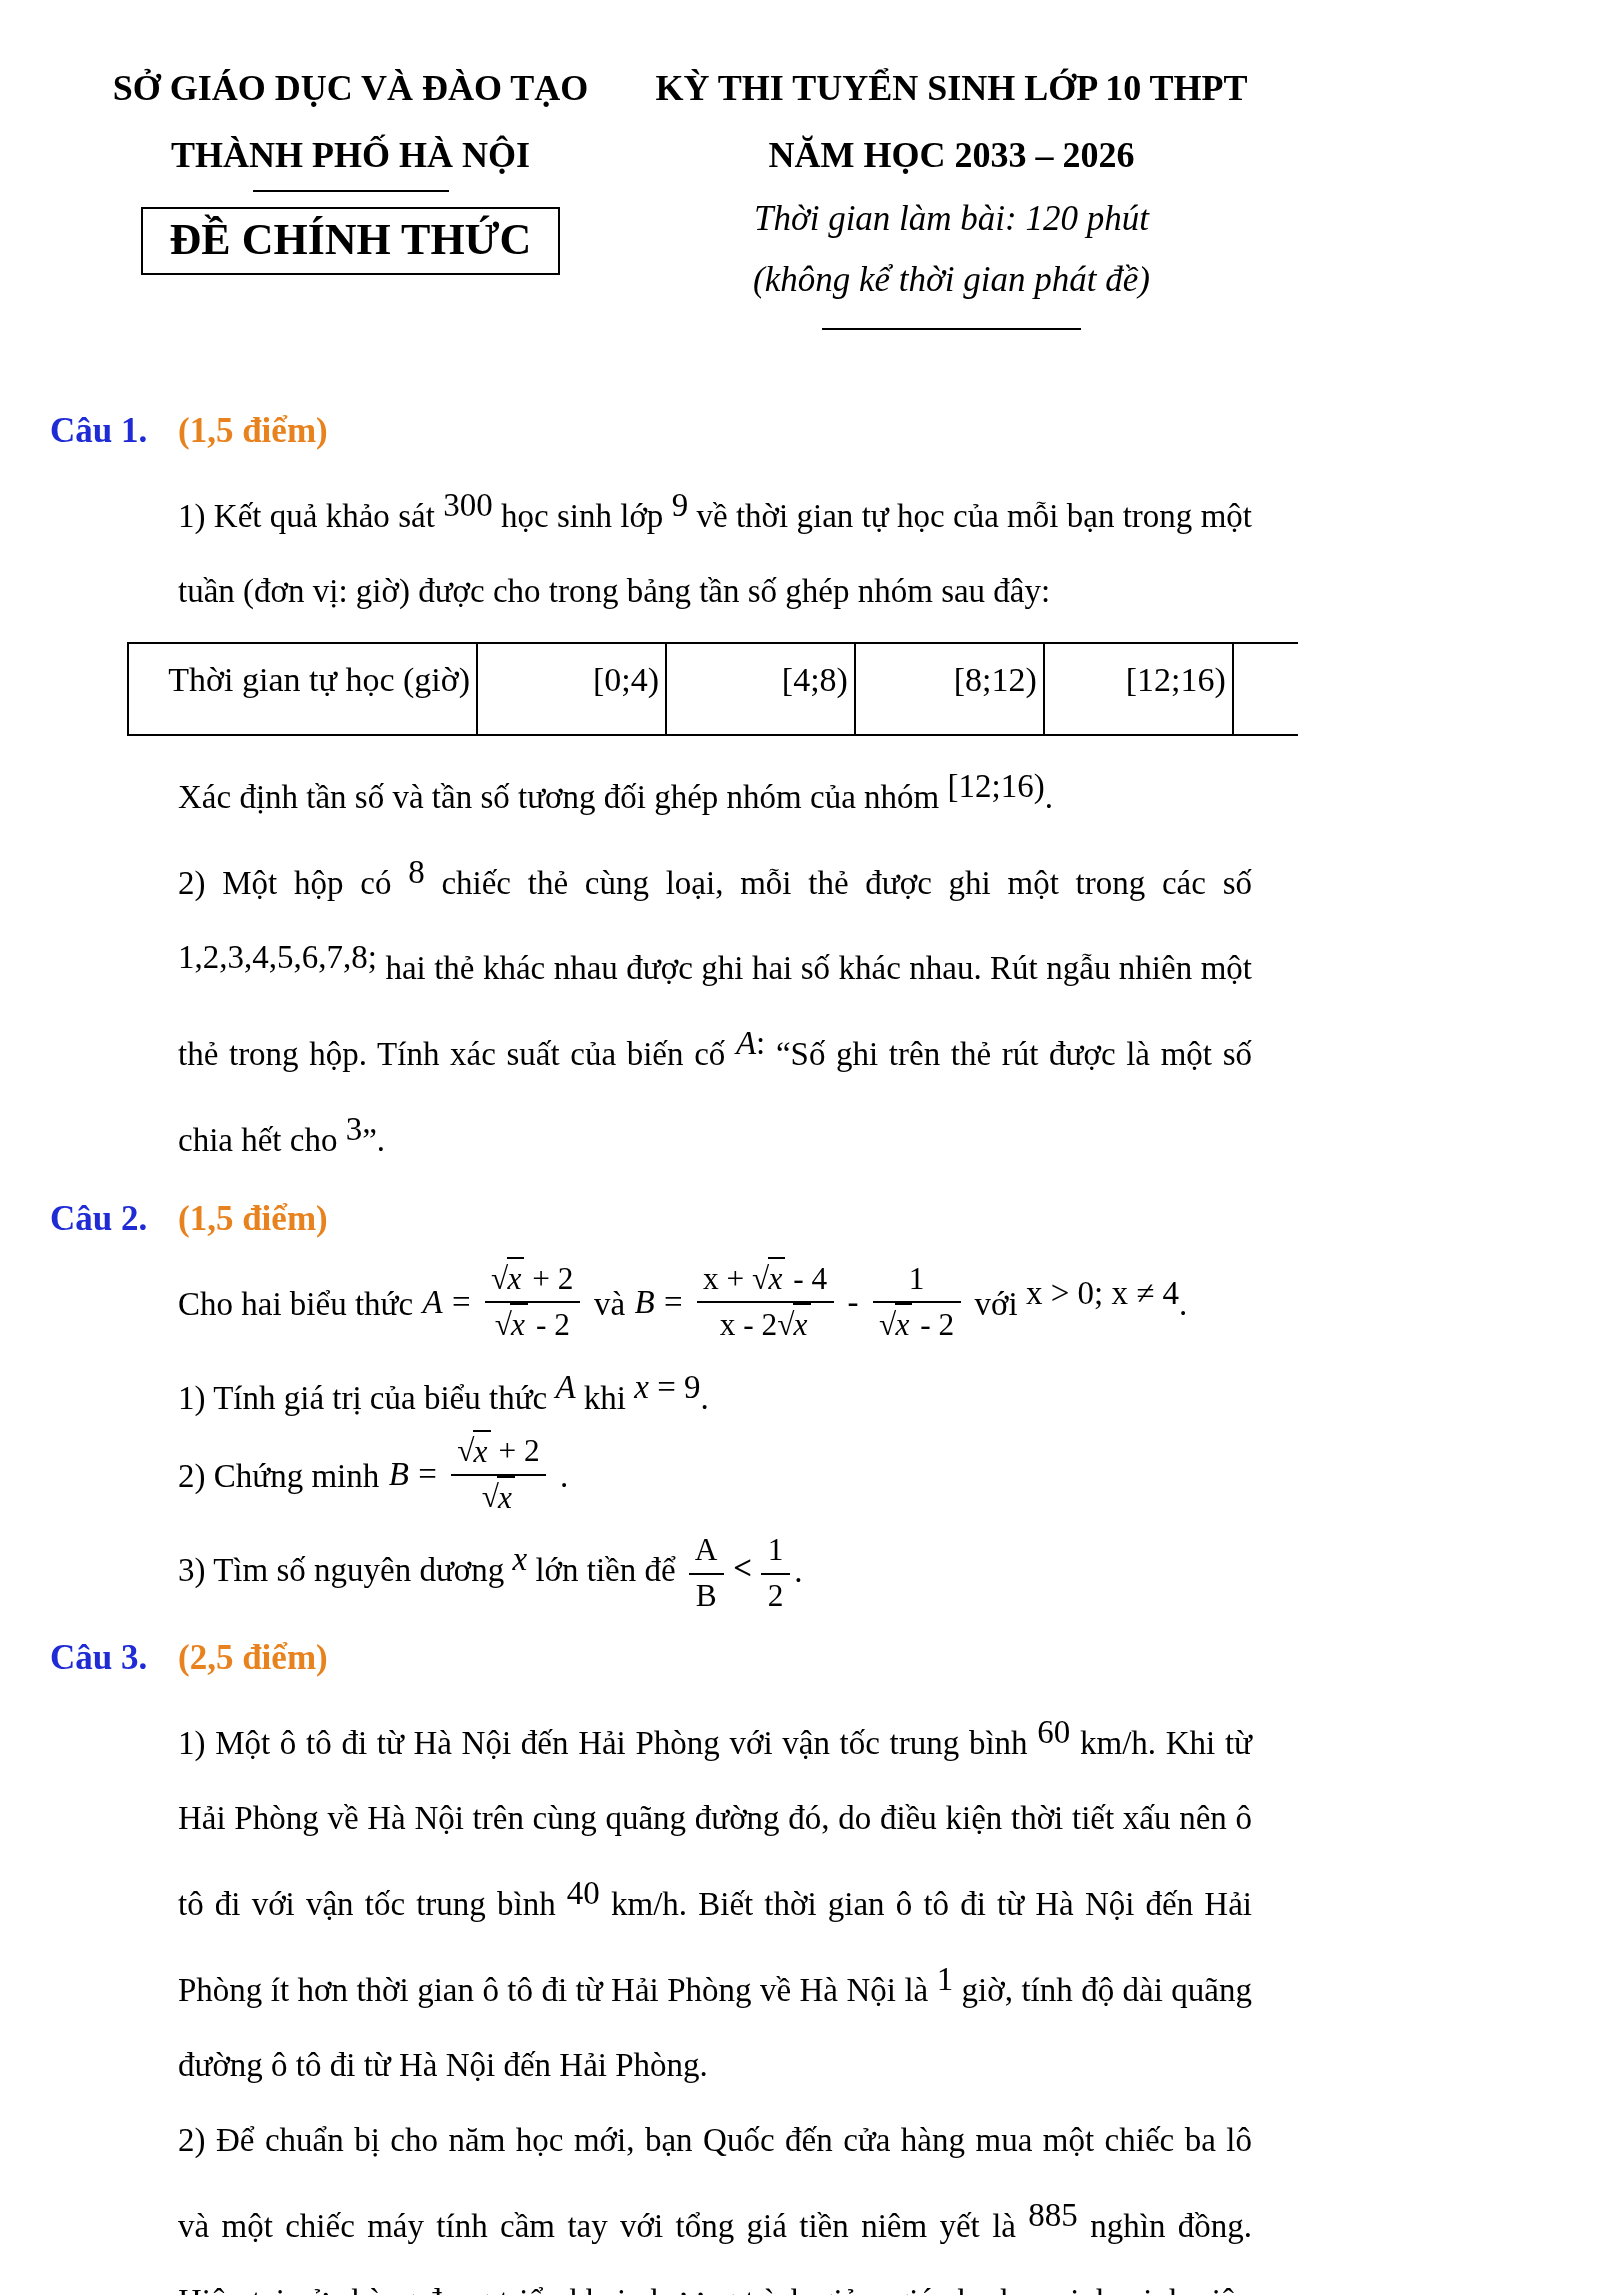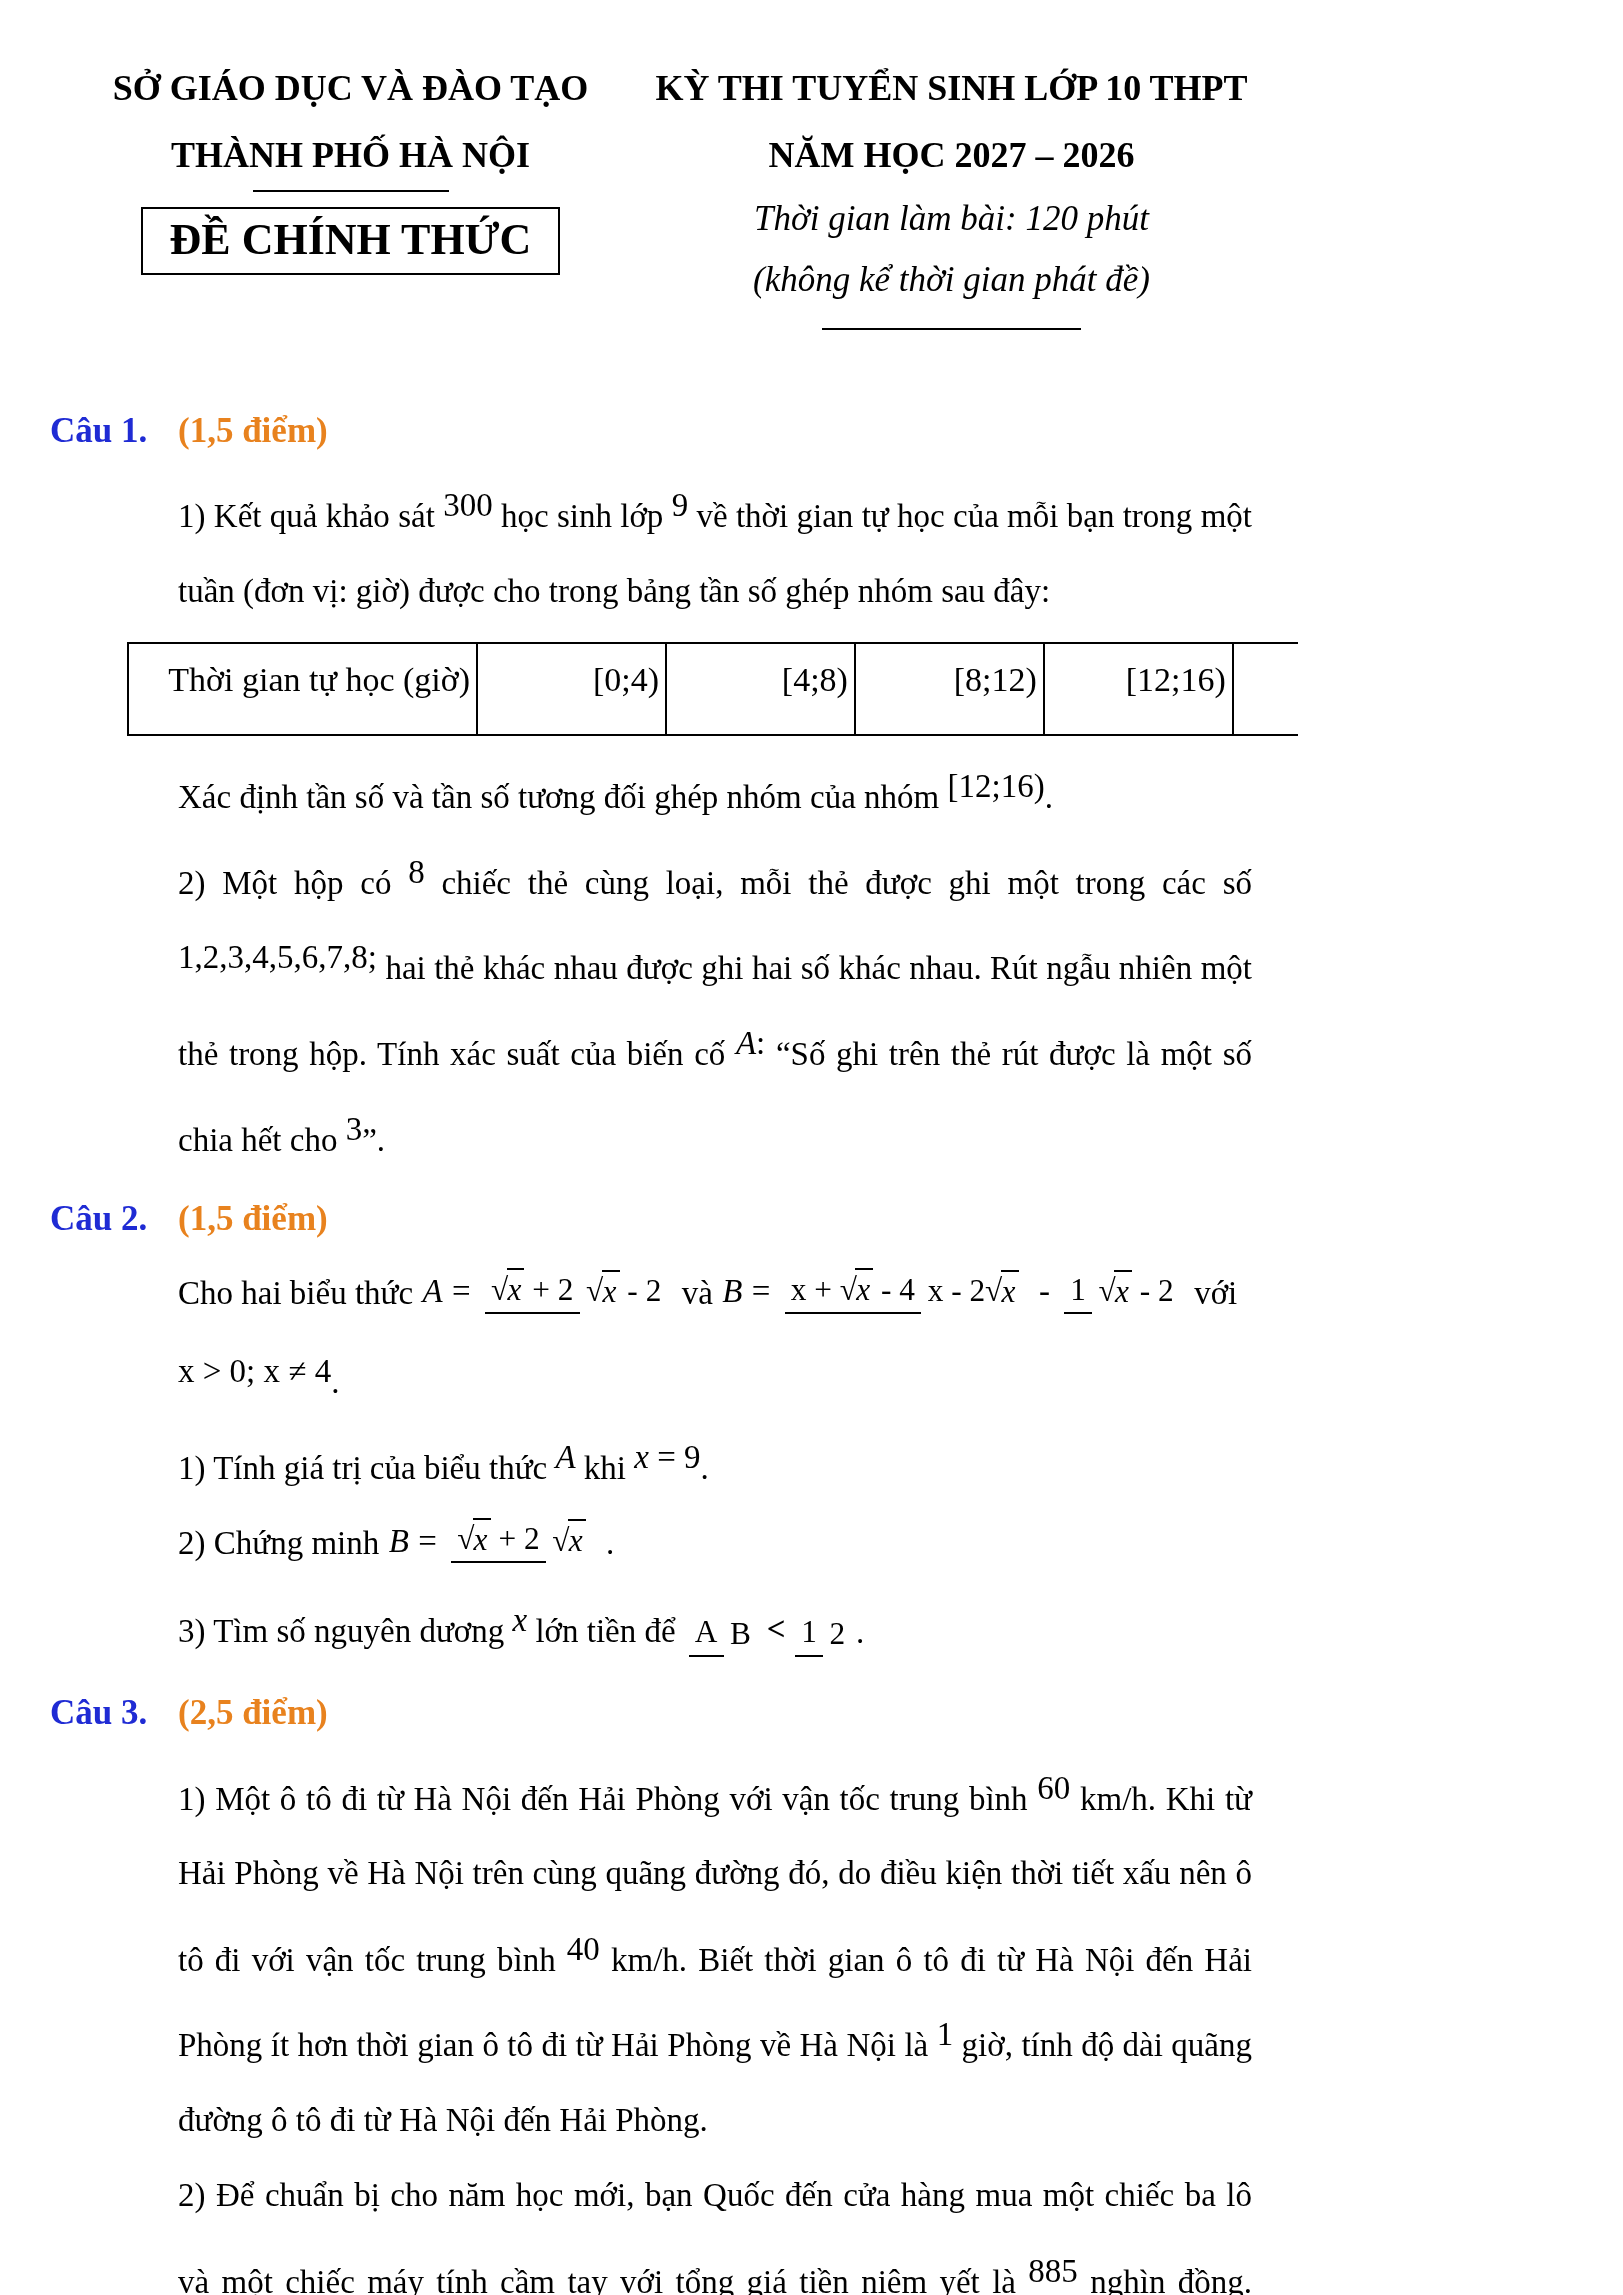--- a/index.html
+++ b/index.html
@@ -32,21 +32,21 @@
   .qbody{margin-left:128px;}
   .para{margin:0;text-align:justify;line-height:2.28;}
   .center-ish{text-align:left;}
   
   .it{}
   .mn{vertical-align:0.32em;}
   .mv{vertical-align:0.32em;font-style:italic;}
   .m{display:inline-block;vertical-align:0.32em;}
   .sq{font-style:italic;border-top:2px solid #000;padding:1.6px 3.1px 0 0.8px;margin-left:-1.6px;}
   
-  .frac{display:inline-flex;flex-direction:row;text-align:center;vertical-align:middle;
+  .frac{display:inline-flex;flex-direction:column;text-align:center;vertical-align:middle;
         font-size:0.95em;line-height:1.3;margin:0 4.7px;}
   .frac .num{border-bottom:2px solid #000;padding:0 6.3px 1.6px;}
   .frac .den{padding:1.6px 6.3px 0;}
   .mfrm{display:inline-flex;align-items:center;vertical-align:middle;margin:0 9.4px;gap:9.4px;position:relative;top:-4.7px;}
   .mfrm .lhs{font-style:italic;}
   .ltsign{display:inline-block;vertical-align:middle;margin:0 4.7px;position:relative;top:-4.7px;font-weight:bold;}
   
   .freq-table{border-collapse:collapse;margin:12.6px 0 12.6px -51px;width:1296px;table-layout:fixed;}
   .freq-table td{border:2.4px solid #000;text-align:right;font-size:34px;}
   .freq-table .hrow td{padding:17.3px 6.3px 35px;}
@@ -60,21 +60,21 @@
 
   <header class="hdr">
     <div class="hdr-left">
       <div class="hline">SỞ GIÁO DỤC VÀ ĐÀO TẠO</div>
       <div class="hline">THÀNH PHỐ HÀ NỘI</div>
       <div class="hdr-rule"></div>
       <div class="exam-box">ĐỀ CHÍNH THỨC</div>
     </div>
     <div class="hdr-right">
       <div class="hline">KỲ THI TUYỂN SINH LỚP 10 THPT</div>
-      <div class="hline">NĂM HỌC 2027 – 2026</div>
+      <div class="hline">NĂM HỌC 2033 – 2026</div>
       <div class="hline-i">Thời gian làm bài: 120 phút</div>
       <div class="hline-i">(không kể thời gian phát đề)</div>
       <div class="hdr-rule2"></div>
     </div>
   </header>
 
   <section class="q">
     <div class="qhead">
       <span class="qlabel">Câu 1.</span>
       <span class="qpoints">(1,5 điểm)</span>

